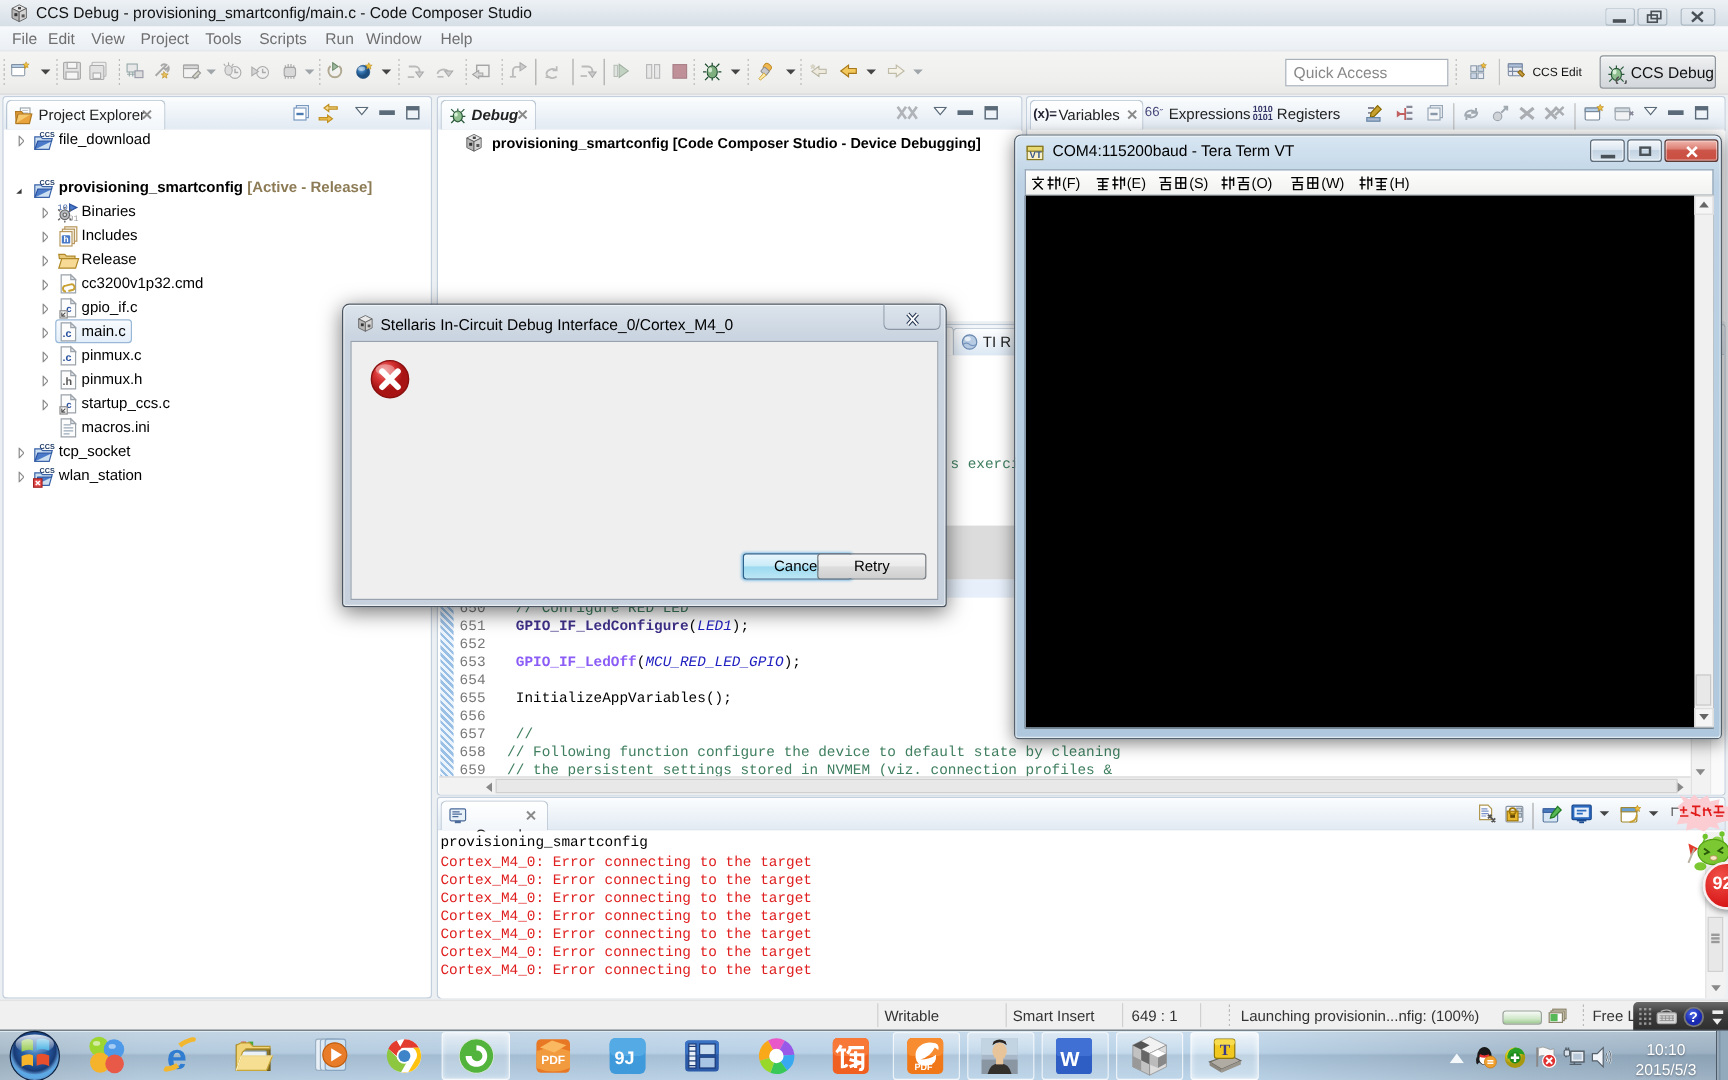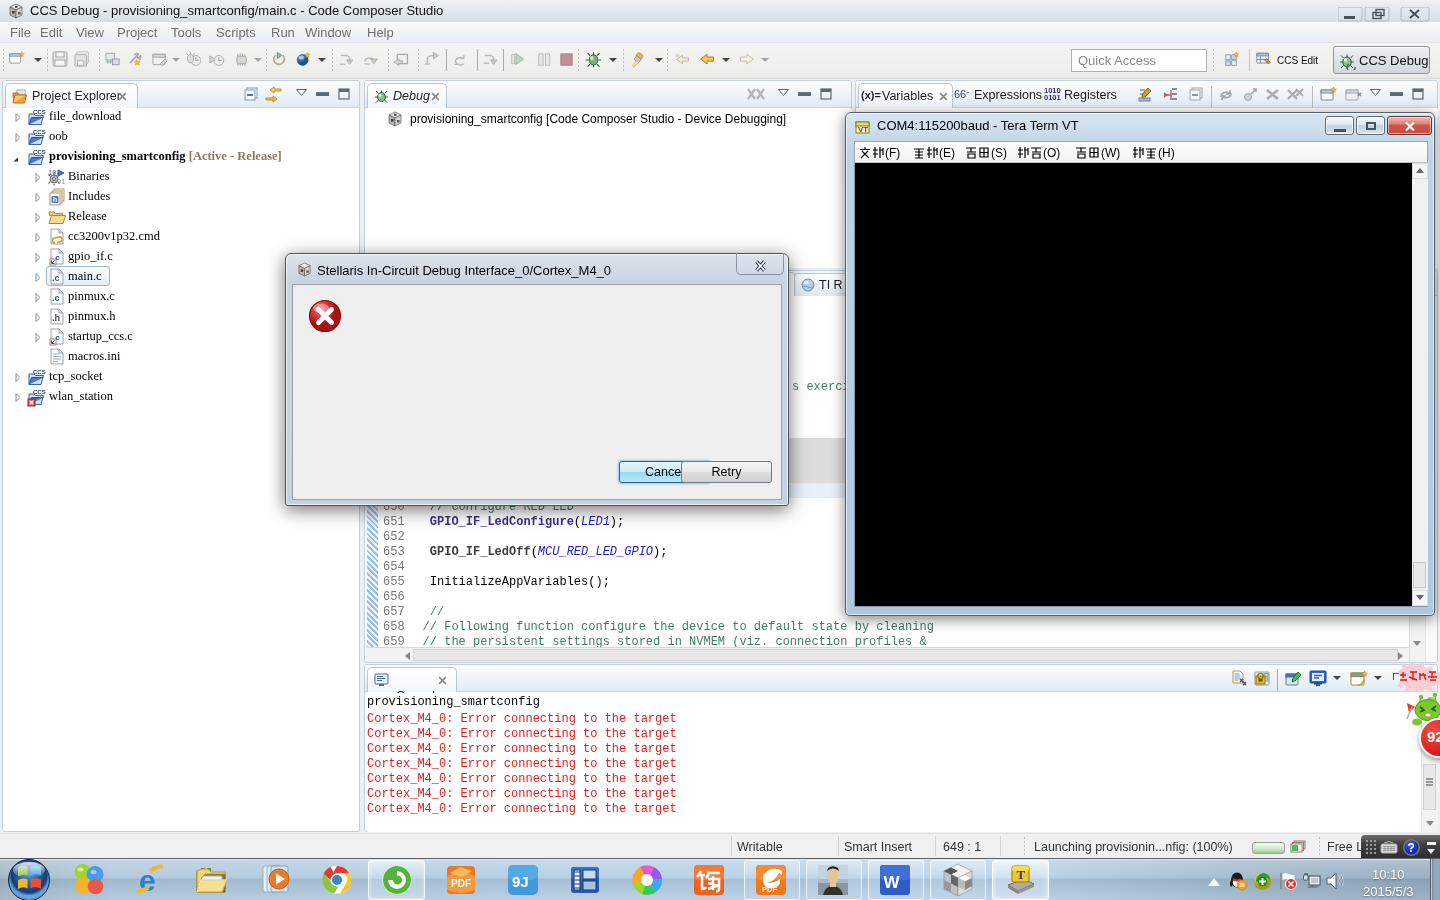--- a/index.html
+++ b/index.html
@@ -19,21 +19,21 @@
 .gicon{position:absolute;top:8px;width:17px;height:17px;}
 
 .panel{position:absolute;background:#fff;border:1px solid #C3CFDD;border-radius:3px;}
 .phead{position:absolute;left:0;top:0;right:0;height:27px;background:linear-gradient(#FBFDFE,#E2EAF3);border-bottom:1px solid #CAD5E0;border-radius:3px 3px 0 0;}
 .ptab{position:absolute;top:2px;height:25px;background:linear-gradient(#FFFFFF,#F2F6FA);border:1px solid #B9C6D3;border-bottom:none;border-radius:5px 5px 0 0;}
 .ptab .txt{position:absolute;top:5px;font-size:12.5px;color:#222;white-space:nowrap;}
 .tclose{position:absolute;top:7px;font-size:11px;color:#777;}
 .hctl{position:absolute;color:#5A6A78;}
 
 .trow{position:absolute;left:0;height:20px;width:100%;font-size:12.5px;color:#000;}
-.trow .lbl{position:absolute;top:2px;white-space:nowrap;font-family:Liberation Serif, serif;}
+.trow .lbl{position:absolute;top:2px;white-space:nowrap;}
 .arrc{position:absolute;width:5px;height:9px;}
 
 .codeline{position:absolute;font-family:"Liberation Mono",monospace;font-size:12px;white-space:pre;}
 .lnum{position:absolute;font-family:"Liberation Mono",monospace;font-size:12px;color:#787878;}
 
 .sbtrack{position:absolute;background:#F2F2F2;}
 .sbthumb{position:absolute;background:#E8E8E8;border:1px solid #D0D0D0;}
 .sbarr{position:absolute;width:0;height:0;}
 
 .aerobtn{position:absolute;border:1px solid #5E6B78;border-radius:3px;background:linear-gradient(#F4F8FB,#DCE6F0 45%,#C3D3E2 50%,#D8E4EF);box-shadow:inset 0 0 0 1px rgba(255,255,255,.75);}
@@ -283,31 +283,20 @@
             <svg class="arrc" style="left:11px;top:6px" width="6" height="9">
               <path d="M1 .5 L5 4.5 L1 8.5z" fill="#fff" stroke="#8A8A8A"></path>
             </svg>
             <svg class="abs ic" style="left:23px;top:1px" width="21" height="17" viewBox="0 0 21 17">
               <text x="6" y="6" font-size="6" font-weight="bold" fill="#223C66" font-family="Liberation Sans">CCS</text>
               <path d="M2 6 h5 l1.5 1.5 h8 l-2.5 9 h-12z" fill="#CDE0F2" stroke="#3A62A8"></path>
               <path d="M2 16.5 l2.5 -7 h12" fill="#4A7AC8" stroke="#2A52A0"></path>
             </svg>
             <span class="lbl" style="left:45px">file_download</span>
           </div>
-      <div class="trow" style="top:18px;">
-            <svg class="arrc" style="left:11px;top:6px" width="6" height="9">
-              <path d="M1 .5 L5 4.5 L1 8.5z" fill="#fff" stroke="#8A8A8A"></path>
-            </svg>
-            <svg class="abs ic" style="left:23px;top:1px" width="21" height="17" viewBox="0 0 21 17">
-              <text x="6" y="6" font-size="6" font-weight="bold" fill="#223C66" font-family="Liberation Sans">CCS</text>
-              <path d="M2 6 h5 l1.5 1.5 h8 l-2.5 9 h-12z" fill="#CDE0F2" stroke="#3A62A8"></path>
-              <path d="M2 16.5 l2.5 -7 h12" fill="#4A7AC8" stroke="#2A52A0"></path>
-            </svg>
-            <span class="lbl" style="left:45px">oob</span>
-          </div>
       <div class="trow" style="top:38px;">
             <svg class="arrc" style="left:9px;top:7px" width="9" height="8">
               <path d="M8 .5 L8 7.5 L.5 7.5z" fill="#3A3A3A"></path>
             </svg>
             <svg class="abs ic" style="left:23px;top:1px" width="21" height="17" viewBox="0 0 21 17">
               <text x="6" y="6" font-size="6" font-weight="bold" fill="#223C66" font-family="Liberation Sans">CCS</text>
               <path d="M2 6 h5 l1.5 1.5 h8 l-2.5 9 h-12z" fill="#CDE0F2" stroke="#3A62A8"></path>
               <path d="M2 16.5 l2.5 -7 h12" fill="#4A7AC8" stroke="#2A52A0"></path>
             </svg>
             <span class="lbl" style="left:45px;font-weight:bold;">provisioning_smartconfig <span style="color:#8C7B55;">[Active - Release]</span></span>
@@ -448,21 +437,21 @@
               <path d="M2 6 h5 l1.5 1.5 h8 l-2.5 9 h-12z" fill="#CDE0F2" stroke="#3A62A8"></path>
               <path d="M2 16.5 l2.5 -7 h12" fill="#4A7AC8" stroke="#2A52A0"></path>
               <rect x="1" y="11" width="7" height="7" fill="#E85050" stroke="#A02020"></rect>
               <path d="M2.8 12.8 l3.4 3.4 m0 -3.4 l-3.4 3.4" stroke="#fff" stroke-width="1.3"></path>
             </svg>
             <span class="lbl" style="left:45px">wlan_station</span>
           </div>
     </div>
   </div>
 
-  <div class="panel" style="left:364px;top:1px;width:488px;height:188px;">
+  <div class="panel" style="left:364px;top:1px;width:488px;height:188px;font-weight:bold;">
     <div class="phead">
       <div class="ptab" style="left:2px;width:80px;">
         <svg class="abs" style="left:6px;top:5px" width="15" height="15" viewBox="0 0 15 15">
               <ellipse cx="7.5" cy="8" rx="3.8" ry="4.5" fill="#8FBF8F" stroke="#2A5A3A"></ellipse>
               <ellipse cx="6" cy="6.5" rx="1.5" ry="1.8" fill="#D8F0D8"></ellipse>
               <path d="M7.5 3.5 v-2 M4.5 4.5 l-2.5 -2.5 M10.5 4.5 l2.5 -2.5 M3.7 8 h-2.5 M11.3 8 h2.5 M4.5 11 l-2.5 2.5 M10.5 11 l2.5 2.5" stroke="#2A5A3A" stroke-width="1"></path>
             </svg>
         <div class="txt" style="left:25px;font-style:italic;">Debug</div>
         <div class="tclose" style="left:63px;"><svg width="9" height="9" viewBox="0 0 9 9">
                 <path d="M1.2 1.2 L7.8 7.8 M7.8 1.2 L1.2 7.8" stroke="#8A8A8A" stroke-width="1.7"></path>
@@ -587,21 +576,21 @@
     <div class="lnum" style="left:18px;top:274px;">653</div>
     <div class="lnum" style="left:18px;top:289px;">654</div>
     <div class="lnum" style="left:18px;top:304px;">655</div>
     <div class="lnum" style="left:18px;top:319px;">656</div>
     <div class="lnum" style="left:18px;top:334px;">657</div>
     <div class="lnum" style="left:18px;top:349px;font-family:Liberation Mono, monospace;">658</div>
     <div class="lnum" style="left:18px;top:364px;">659</div>
 
     <div class="codeline" style="left:36px;top:229px;color:#3F7F5F;">    // Configure RED LED</div>
     <div class="codeline" style="left:36px;top:244px;"><span style="color:#40308A;font-weight:bold;">    GPIO_IF_LedConfigure</span>(<span style="color:#2020C0;font-style:italic;">LED1</span>);</div>
-    <div class="codeline" style="left:36px;top:274px;"><span style="color:#404040;font-weight:bold;">    GPIO_IF_LedOff</span>(<span style="color:#2020C0;font-style:italic;">MCU_RED_LED_GPIO</span>);</div>
+    <div class="codeline" style="left:36px;top:274px;"><span style="color:#8b5cf6;font-weight:bold;">    GPIO_IF_LedOff</span>(<span style="color:#2020C0;font-style:italic;">MCU_RED_LED_GPIO</span>);</div>
     <div class="codeline" style="left:36px;top:304px;color:#000;">    InitializeAppVariables();</div>
     <div class="codeline" style="left:36px;top:334px;color:#3F7F5F;">    //</div>
     <div class="codeline" style="left:36px;top:349px;color:#3F7F5F;">   // Following function configure the device to default state by cleaning</div>
     <div class="codeline" style="left:36px;top:364px;color:#3F7F5F;">   // the persistent settings stored in NVMEM (viz. connection profiles &amp;</div>
 
     <div class="sbtrack" style="left:1px;top:376px;width:1043px;height:16px;border-top:1px solid #D8D8D8;"></div>
     <div class="sbarr" style="left:40px;top:381px;border-top:4px solid transparent;border-bottom:4px solid transparent;border-right:5px solid #888;"></div>
     <div class="sbthumb" style="left:48px;top:378px;width:985px;height:12px;"></div>
     <div class="sbarr" style="left:1033px;top:381px;border-top:4px solid transparent;border-bottom:4px solid transparent;border-left:5px solid #888;"></div>
 

